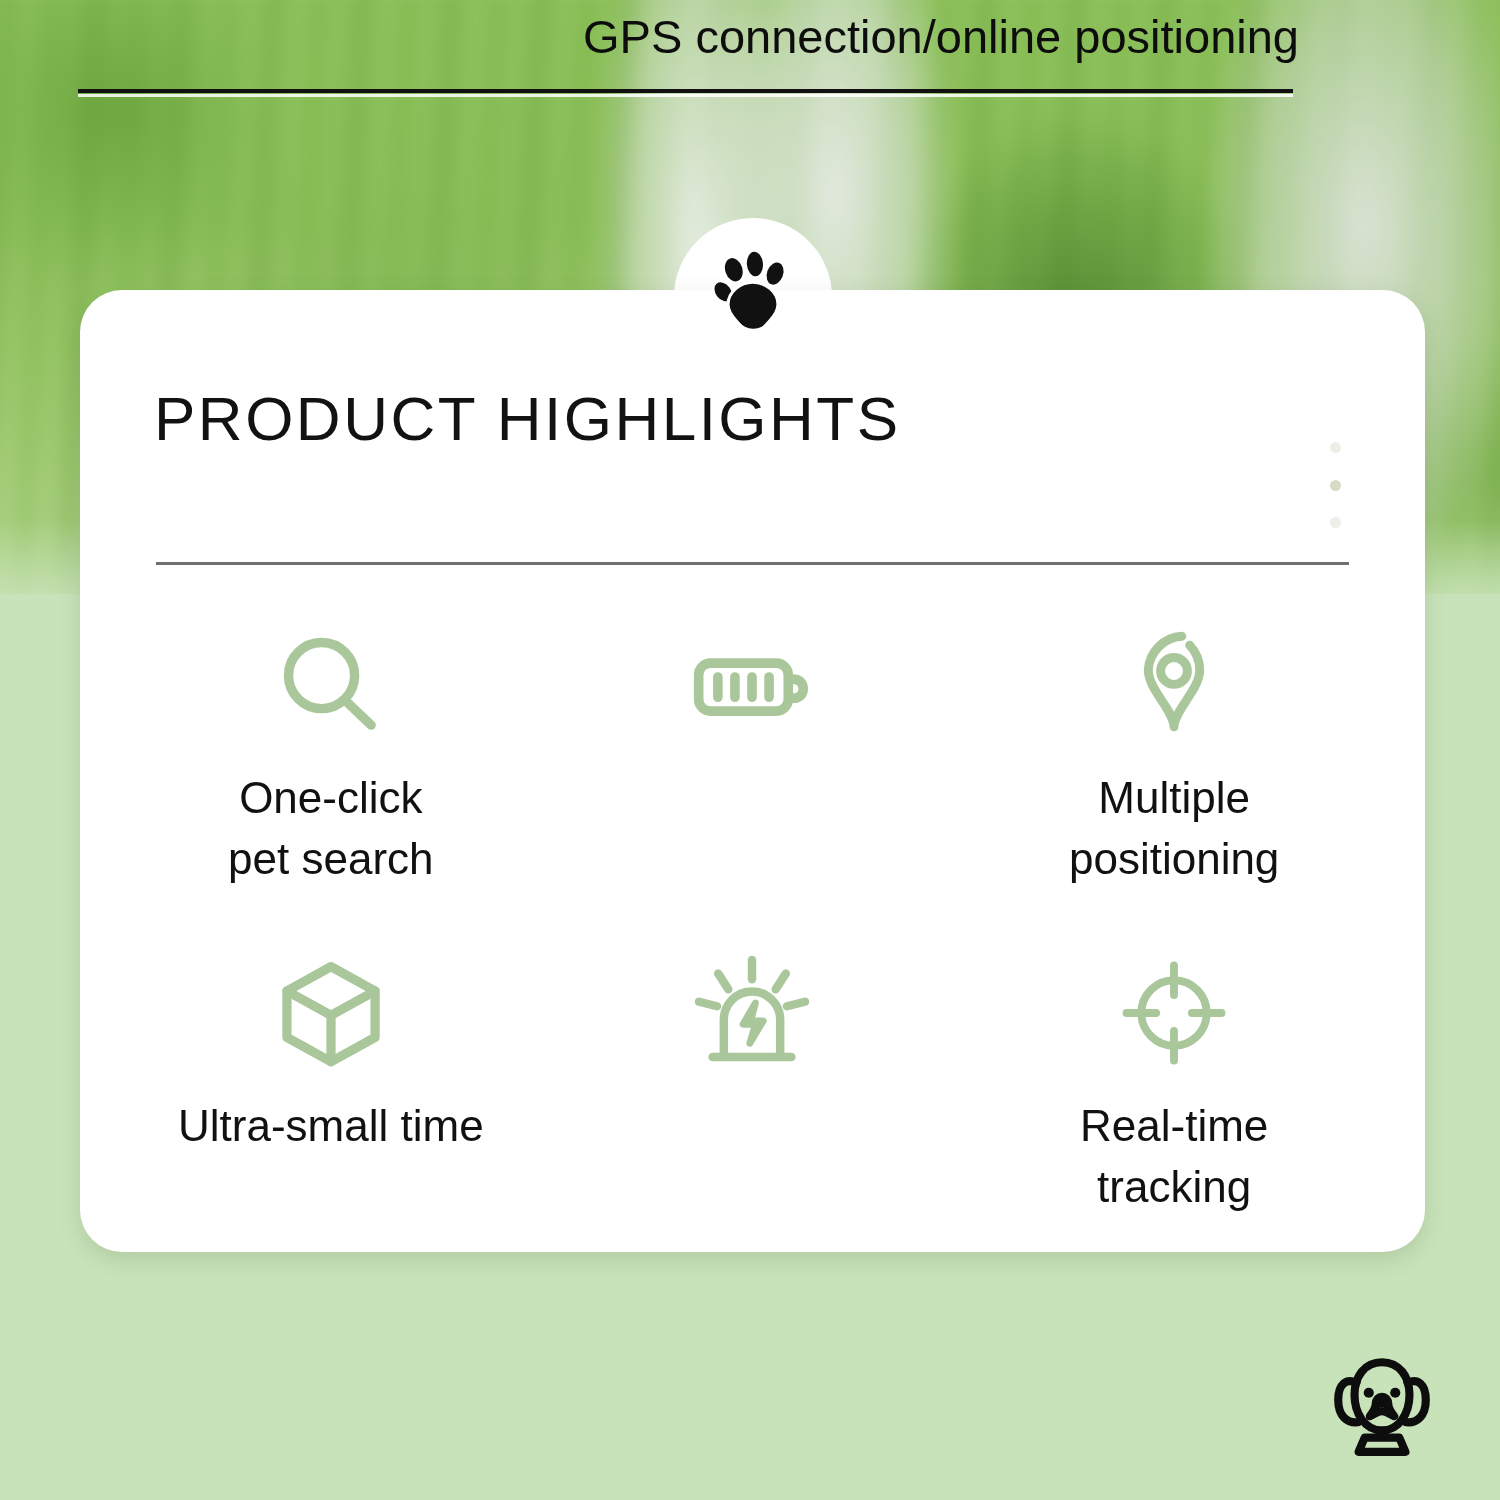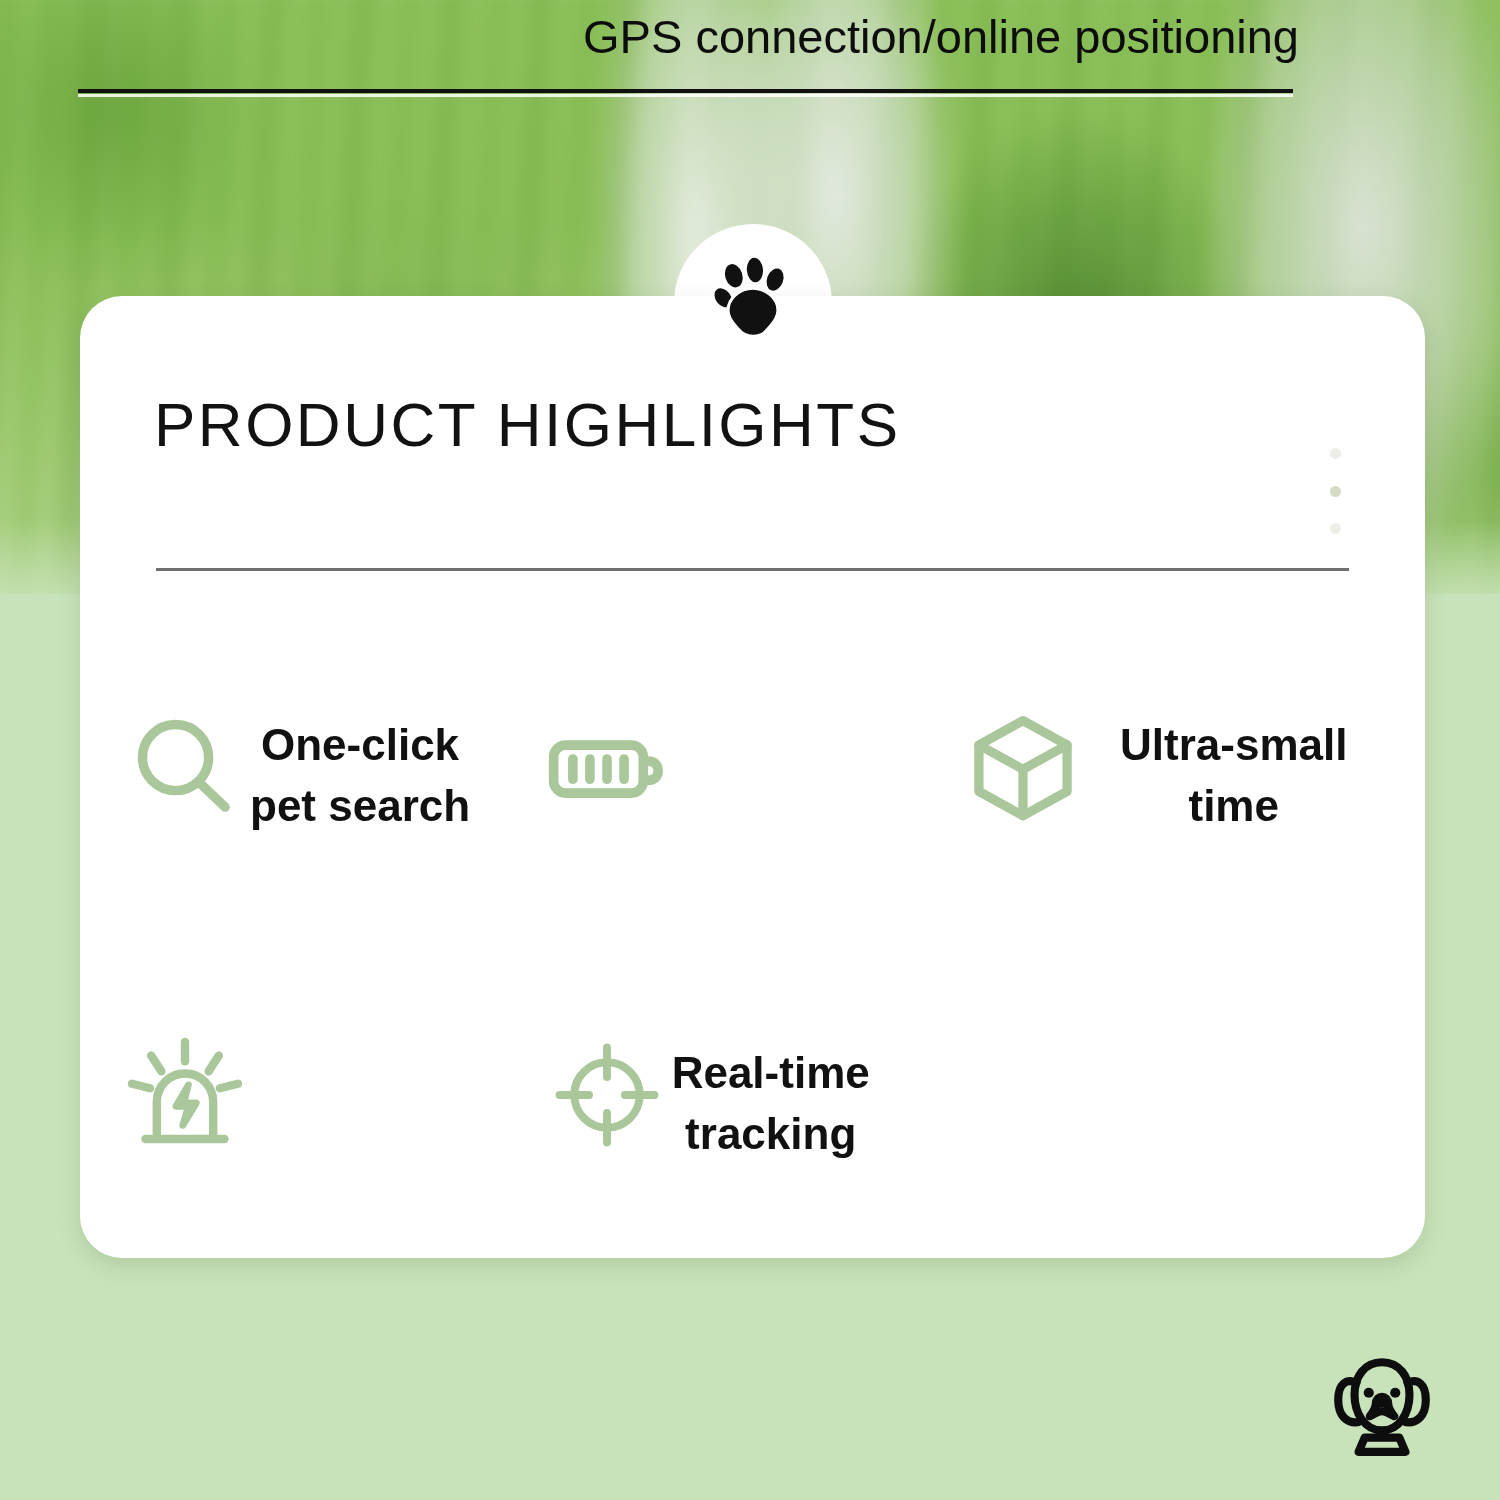--- a/index.html
+++ b/index.html
@@ -99,21 +99,21 @@
     right: 68px;
     top: 94px;
     height: 3px;
     background: rgba(255,255,255,0.85);
   }
 
   
   .card-wrap {
     position: absolute;
     left: 80px;
-    top: 224px;
+    top: 218px;
     width: 1345px;
     height: 1040px;
     z-index: 10;
   }
   .card-tab {
     position: absolute;
     left: 50%;
     top: 0px;
     transform: translateX(-50%);
     width: 158px;
@@ -188,24 +188,23 @@
     left: 40px;
     right: 40px;
     top: 330px;
     display: grid;
     grid-template-columns: repeat(3, 1fr);
     grid-template-rows: repeat(2, 300px);
     row-gap: 28px;
   }
   .feature {
     display: flex;
-    flex-direction: row;
+    flex-direction: column;
     align-items: center;
     justify-content: flex-start;
-    font-weight: bold;
   }
   .feature-icon {
     width: 130px;
     height: 130px;
     display: flex;
     align-items: center;
     justify-content: center;
     margin-bottom: 18px;
   }
   .feature-icon svg { display: block; }
@@ -295,20 +294,32 @@
               <path d="M98 44c7 0 10 4 10 9s-3 9-10 9"></path>
               <line x1="28" y1="42" x2="28" y2="61"></line>
               <line x1="44" y1="42" x2="44" y2="61"></line>
               <line x1="60" y1="42" x2="60" y2="61"></line>
               <line x1="76" y1="42" x2="76" y2="61"></line>
             </g>
           </svg>
         </span>
       </div>
 
+      <div class="feature">
+        <span class="feature-icon">
+          <svg viewBox="0 0 100 110" width="112" height="123" aria-hidden="true">
+            <g fill="none" stroke="#a9c79a" stroke-width="8" stroke-linecap="round" stroke-linejoin="round">
+              <path d="M64 19a32 32 0 0 1 9 22c0 18-23 36-23 51 0-15-23-33-23-51A32 32 0 0 1 57 11"></path>
+              <circle cx="50" cy="42" r="12"></circle>
+            </g>
+          </svg>
+        </span>
+        <div class="feature-label">Multiple
+positioning</div>
+      </div>
 
       <div class="feature">
         <span class="feature-icon">
           <svg viewBox="0 0 100 100" width="116" height="116" aria-hidden="true">
             <g fill="none" stroke="#a9c79a" stroke-width="8" stroke-linejoin="round" stroke-linecap="round">
               <path d="M50 10 88 31v40L50 92 12 71V31z"></path>
               <path d="M12 31l38 21 38-21"></path>
               <line x1="50" y1="52" x2="50" y2="92"></line>
             </g>
           </svg>

